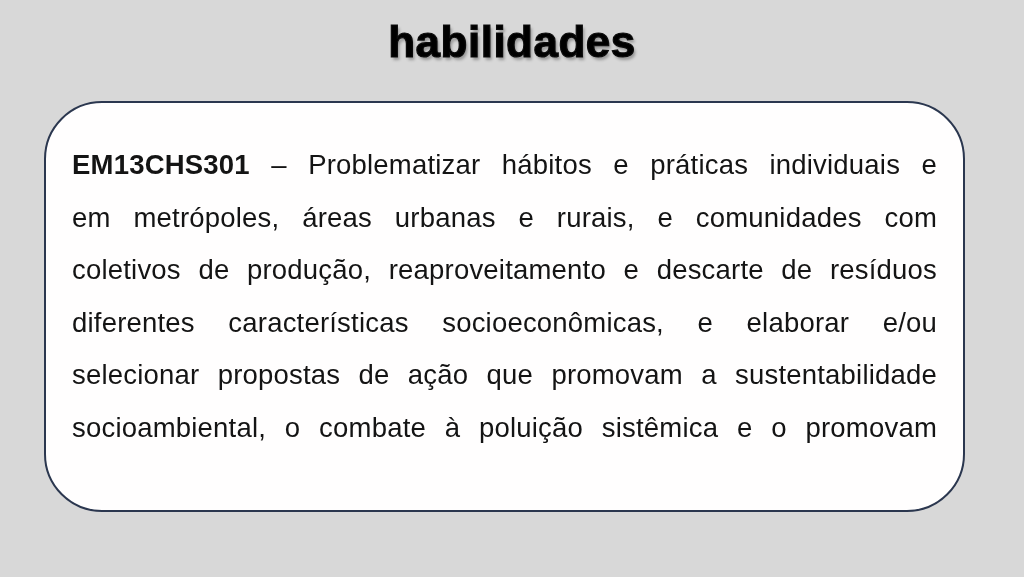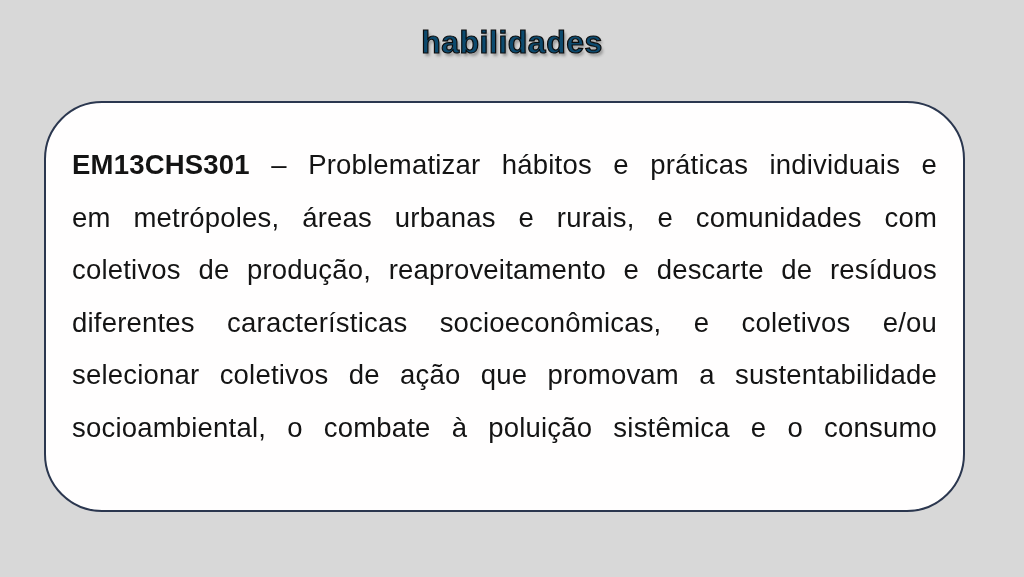--- a/index.html
+++ b/index.html
@@ -13,24 +13,24 @@
     background: #d8d8d8;
     overflow: hidden;
     font-family: "Liberation Sans", sans-serif;
   }
   .slide-title {
     position: absolute;
     top: 12px;
     left: 0;
     width: 1024px;
     text-align: center;
-    font-size: 32px;
+    font-size: 44px;
     line-height: 60px;
     font-weight: 700;
-    color: #0c4a6e;
+    color: #000000;
     letter-spacing: 0.5px;
     -webkit-text-stroke: 1.2px #0c0c0c;
     text-shadow: 2px 3px 3px rgba(0,0,0,0.30);
   }
   .competency-card {
     position: absolute;
     left: 44px;
     top: 101px;
     width: 921px;
     height: 411px;
@@ -71,23 +71,23 @@
       <div class="text-line">
         <span class="competency-code">EM13CHS301</span>
         <span>–</span>
         <span>Problematizar hábitos e práticas individuais e</span>
       </div>
 
       <div class="text-line">em metrópoles, áreas urbanas e rurais, e comunidades com</div>
 
       <div class="text-line">coletivos de produção, reaproveitamento e descarte de resíduos</div>
 
-      <div class="text-line">diferentes características socioeconômicas, e coletivos e/ou</div>
+      <div class="text-line">diferentes características socioeconômicas, e elaborar e/ou</div>
 
-      <div class="text-line">selecionar coletivos de ação que promovam a sustentabilidade</div>
+      <div class="text-line">selecionar propostas de ação que promovam a sustentabilidade</div>
 
-      <div class="text-line">socioambiental, o combate à poluição sistêmica e o consumo</div>
+      <div class="text-line">socioambiental, o combate à poluição sistêmica e o promovam</div>
 
 
     </div>
   </div>
 
 </div>
 
 </body></html>

